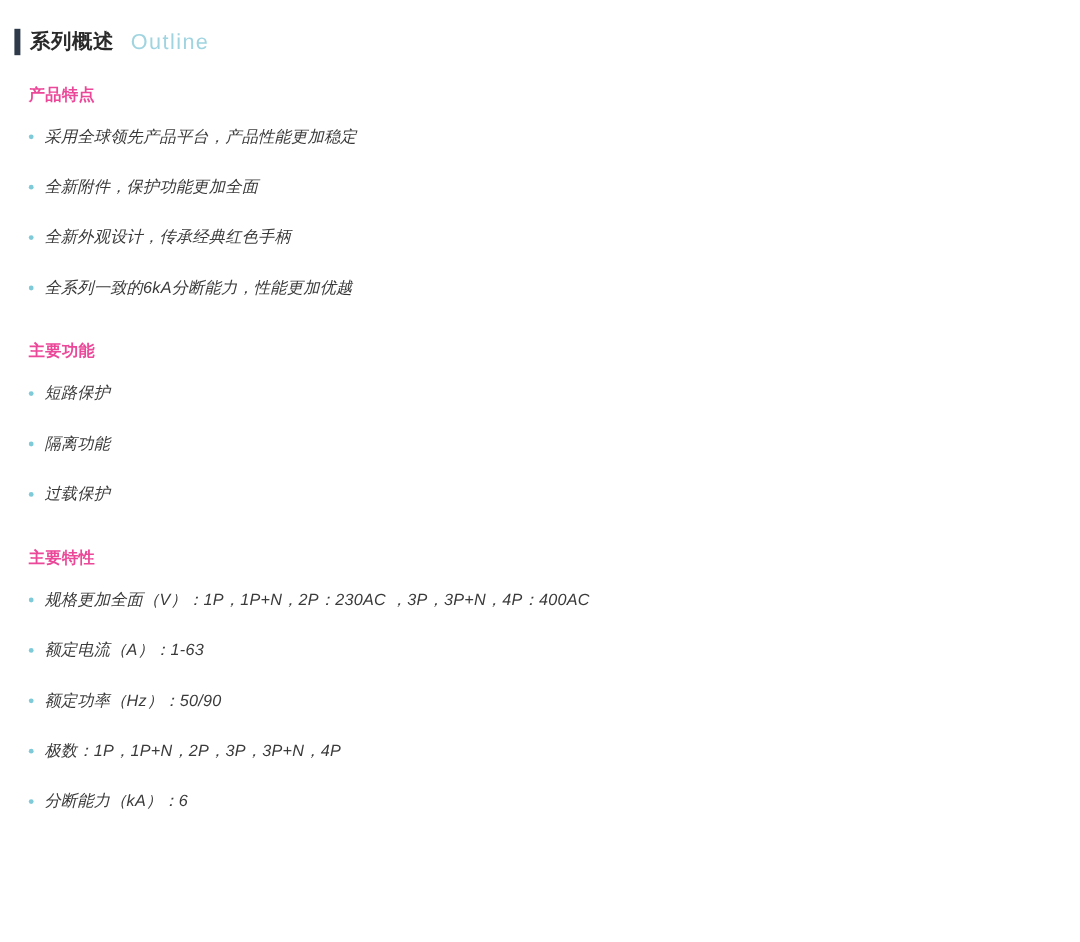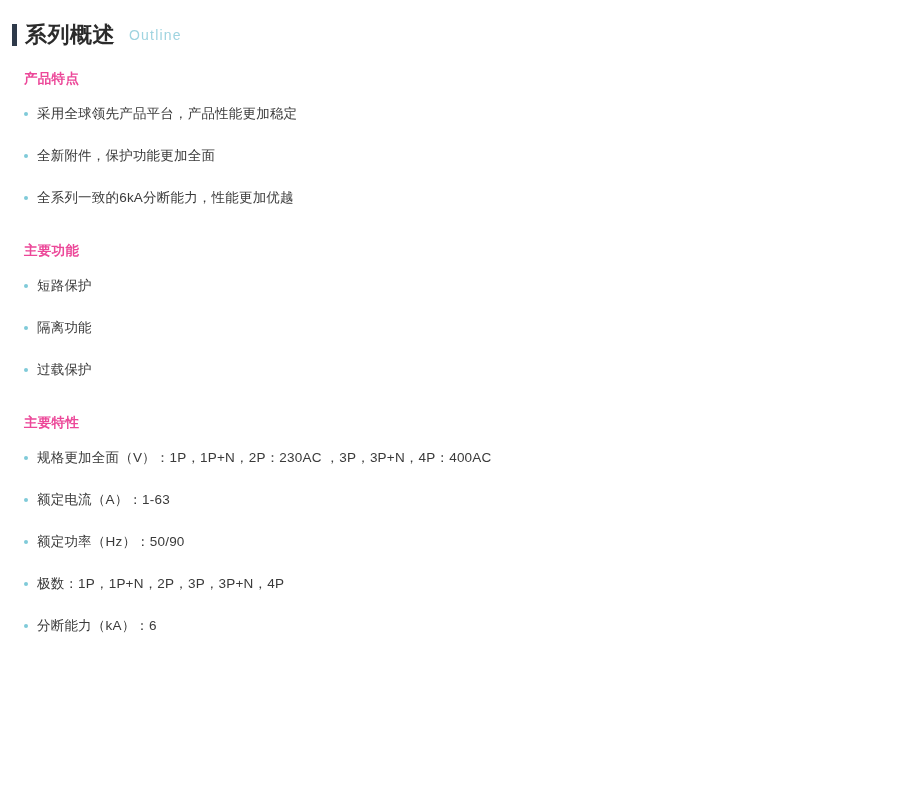--- a/index.html
+++ b/index.html
@@ -29,28 +29,28 @@
     height: 34px;
   }
   .accent-bar {
     width: 5px;
     height: 22px;
     background: #2e3a4a;
     margin-right: 8px;
     flex: 0 0 auto;
   }
   .section-title-cn {
-    font-size: 22px;
+    font-size: 17px;
     font-weight: bold;
     color: #2b2b2b;
     letter-spacing: 0.5px;
     line-height: 22px;
   }
   .section-title-en {
-    font-size: 14px;
+    font-size: 18px;
     color: #9fd4e0;
     margin-left: 14px;
     letter-spacing: 1.2px;
     line-height: 22px;
   }
 
   
   .content {
     padding: 18px 0 0 24px;
   }
@@ -61,20 +61,21 @@
     font-size: 13.5px;
     font-weight: bold;
     color: #ec4899;
     margin-bottom: 16px;
     letter-spacing: 0.3px;
   }
   .bullet-list {
     list-style: none;
     margin: 0;
     padding: 0;
+    font-style: italic;
   }
   .bullet-item {
     position: relative;
     padding-left: 13px;
     font-size: 13.5px;
     color: #3a3a3a;
     line-height: 20px;
     margin-bottom: 22px;
     letter-spacing: 0.2px;
   }
@@ -106,20 +107,21 @@
     <div class="section-title-en">Outline</div>
   </div>
 
   <div class="content">
 
     <div class="block gap-1">
       <div class="block-title">产品特点</div>
       <ul class="bullet-list">
         <li class="bullet-item">采用全球领先产品平台，产品性能更加稳定</li>
         <li class="bullet-item">全新附件，保护功能更加全面</li>
+        <li class="bullet-item">全新外观设计，传承经典红色手柄</li>
         <li class="bullet-item">全系列一致的6kA分断能力，性能更加优越</li>
       </ul>
     </div>
 
     <div class="block gap-2">
       <div class="block-title">主要功能</div>
       <ul class="bullet-list">
         <li class="bullet-item">短路保护</li>
         <li class="bullet-item">隔离功能</li>
         <li class="bullet-item">过载保护</li>

